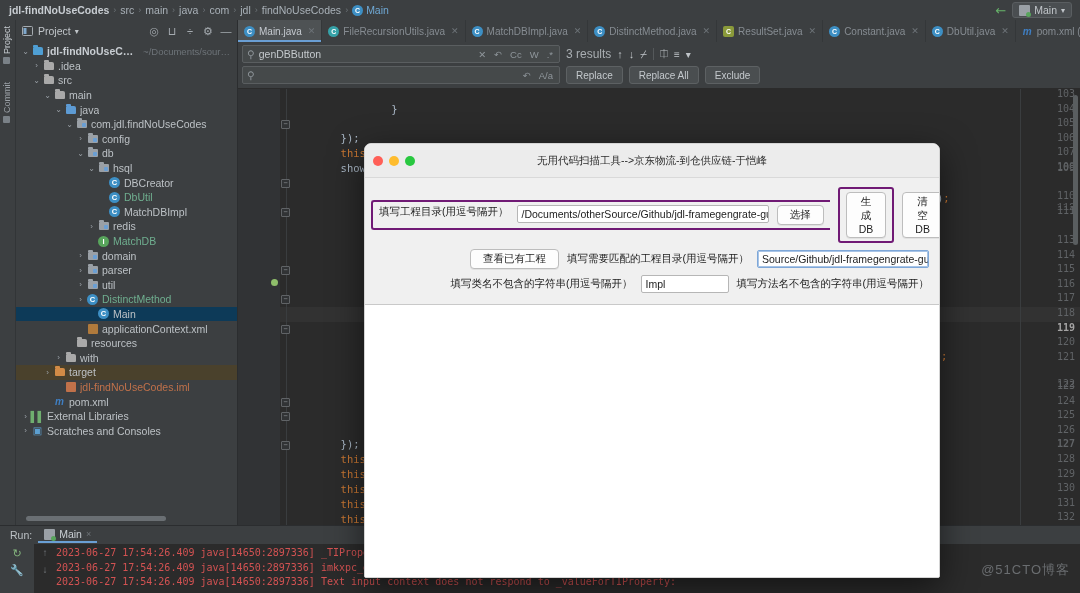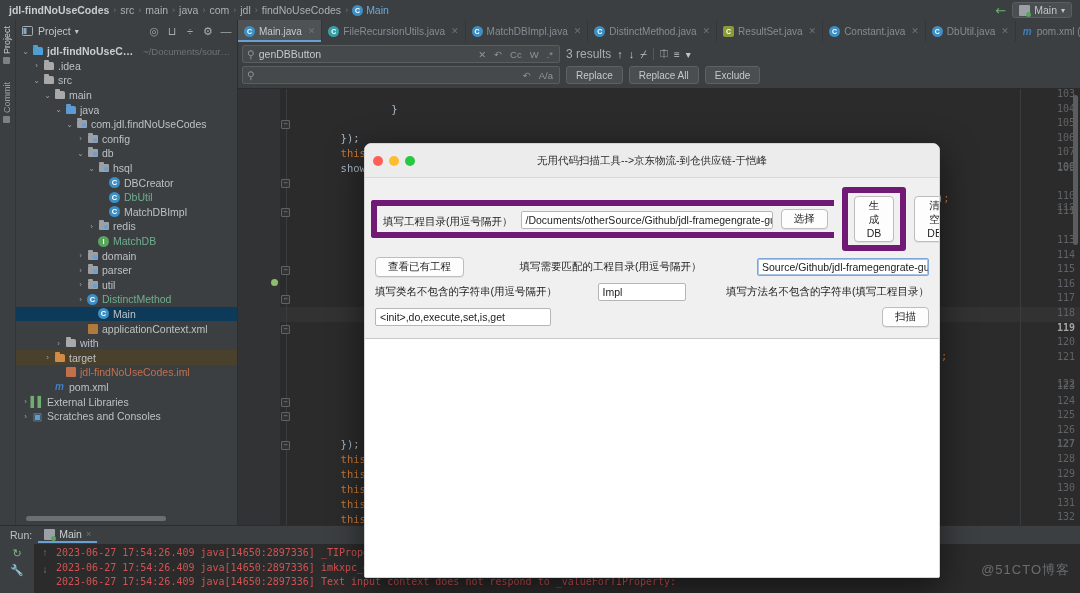--- a/index.html
+++ b/index.html
@@ -183,34 +183,34 @@
   }
   .traffic { display:flex; gap:6px; align-items:center; }
   .tl { width:10px;height:10px;border-radius:50%; }
   .tl.r{background:#ff5f57;} .tl.y{background:#febc2e;} .tl.g{background:#28c840;}
   .dlg-title-text {
     position:absolute; left:0; right:0; text-align:center;
     font-size: 10.5px; color:#2c2c2c; pointer-events:none;
   }
   .dlg-body { background:#f0f0f0; padding: 6px 0 8px 0; }
   .drow { display:flex; align-items:center; gap:8px; padding: 3px 10px; }
-  .drow.center { justify-content:space-between; }
+  .drow.center { justify-content:flex-end; }
   .dlabel { font-size: 10.5px; color:#1c1c1c; white-space:nowrap; }
   .dinput {
     background:#ffffff; border:1px solid #b6b6b6; border-radius:2px;
     height: 18px; font-size:10.5px; color:#1c1c1c; padding: 0 4px;
     display:flex; align-items:center; overflow:hidden; white-space:nowrap;
   }
   .dinput.focus { border:1px solid #7ea7d8; box-shadow: 0 0 0 1px #a8c4e6 inset; }
   .dbtn {
     background:#fdfdfd; border:1px solid #bdbdbd; border-radius:4px;
     font-size:10.5px; color:#1c1c1c; padding: 2px 12px; cursor:pointer;
     box-shadow: 0 1px 0 rgba(0,0,0,.06);
   }
-  .redbox { border: 6px solid #701a75; border-radius: 3px; padding: 2px; display:flex; align-items:flex-end; gap:8px; }
+  .redbox { border: 2px solid #701a75; border-radius: 3px; padding: 2px; display:flex; align-items:flex-start; gap:8px; }
   .dlg-canvas { background:#ffffff; border-top:1px solid #c9c9c9; height: 325px; }
 </style>
 </head>
 <body>
 
 <div id="app">
 
   <div class="topbar">
     <span class="crumb bold">jdl-findNoUseCodes</span>
     <span class="crumb-sep">›</span>
@@ -401,20 +401,27 @@
             <span class="cls">C</span>
           </span>
           <span class="tlabel">Main</span>
         </div>
         <div class="trow" style="padding-left: 59px;">
           <span class="chev none"></span>
           <span class="ic">
             <span class="xmlic"></span>
           </span>
           <span class="tlabel">applicationContext.xml</span>
+        </div>
+        <div class="trow" style="padding-left: 48px;">
+          <span class="chev none"></span>
+          <span class="ic">
+            <span class="folder"></span>
+          </span>
+          <span class="tlabel">resources</span>
         </div>
         <div class="trow" style="padding-left: 37px;">
           <span class="chev">›</span>
           <span class="ic">
             <span class="folder"></span>
           </span>
           <span class="tlabel">with</span>
         </div>
         <div class="trow tgt" style="padding-left: 26px;">
           <span class="chev">›</span>
@@ -665,27 +672,21 @@
         <div class="dinput focus" style="width:172px;">
           <span>Source/Github/jdl-framegengrate-gui</span>
         </div>
       </div>
 
       <div class="drow center">
         <span class="dlabel">填写类名不包含的字符串(用逗号隔开）</span>
         <div class="dinput" style="width:88px;">
           <span>Impl</span>
         </div>
-        <span class="dlabel">填写方法名不包含的字符串(填写工程目录）</span>
-      </div>
-
-      <div class="drow center">
-        <div class="dinput" style="width:176px;">
-          <span>&lt;init&gt;,do,execute,set,is,get</span>
-        </div>
-        <button class="dbtn">扫描</button>
-      </div>
+        <span class="dlabel">填写方法名不包含的字符串(用逗号隔开）</span>
+      </div>
+
     </div>
 
     <div class="dlg-canvas"></div>
   </div>
 
 </div>
 
 </body></html>

